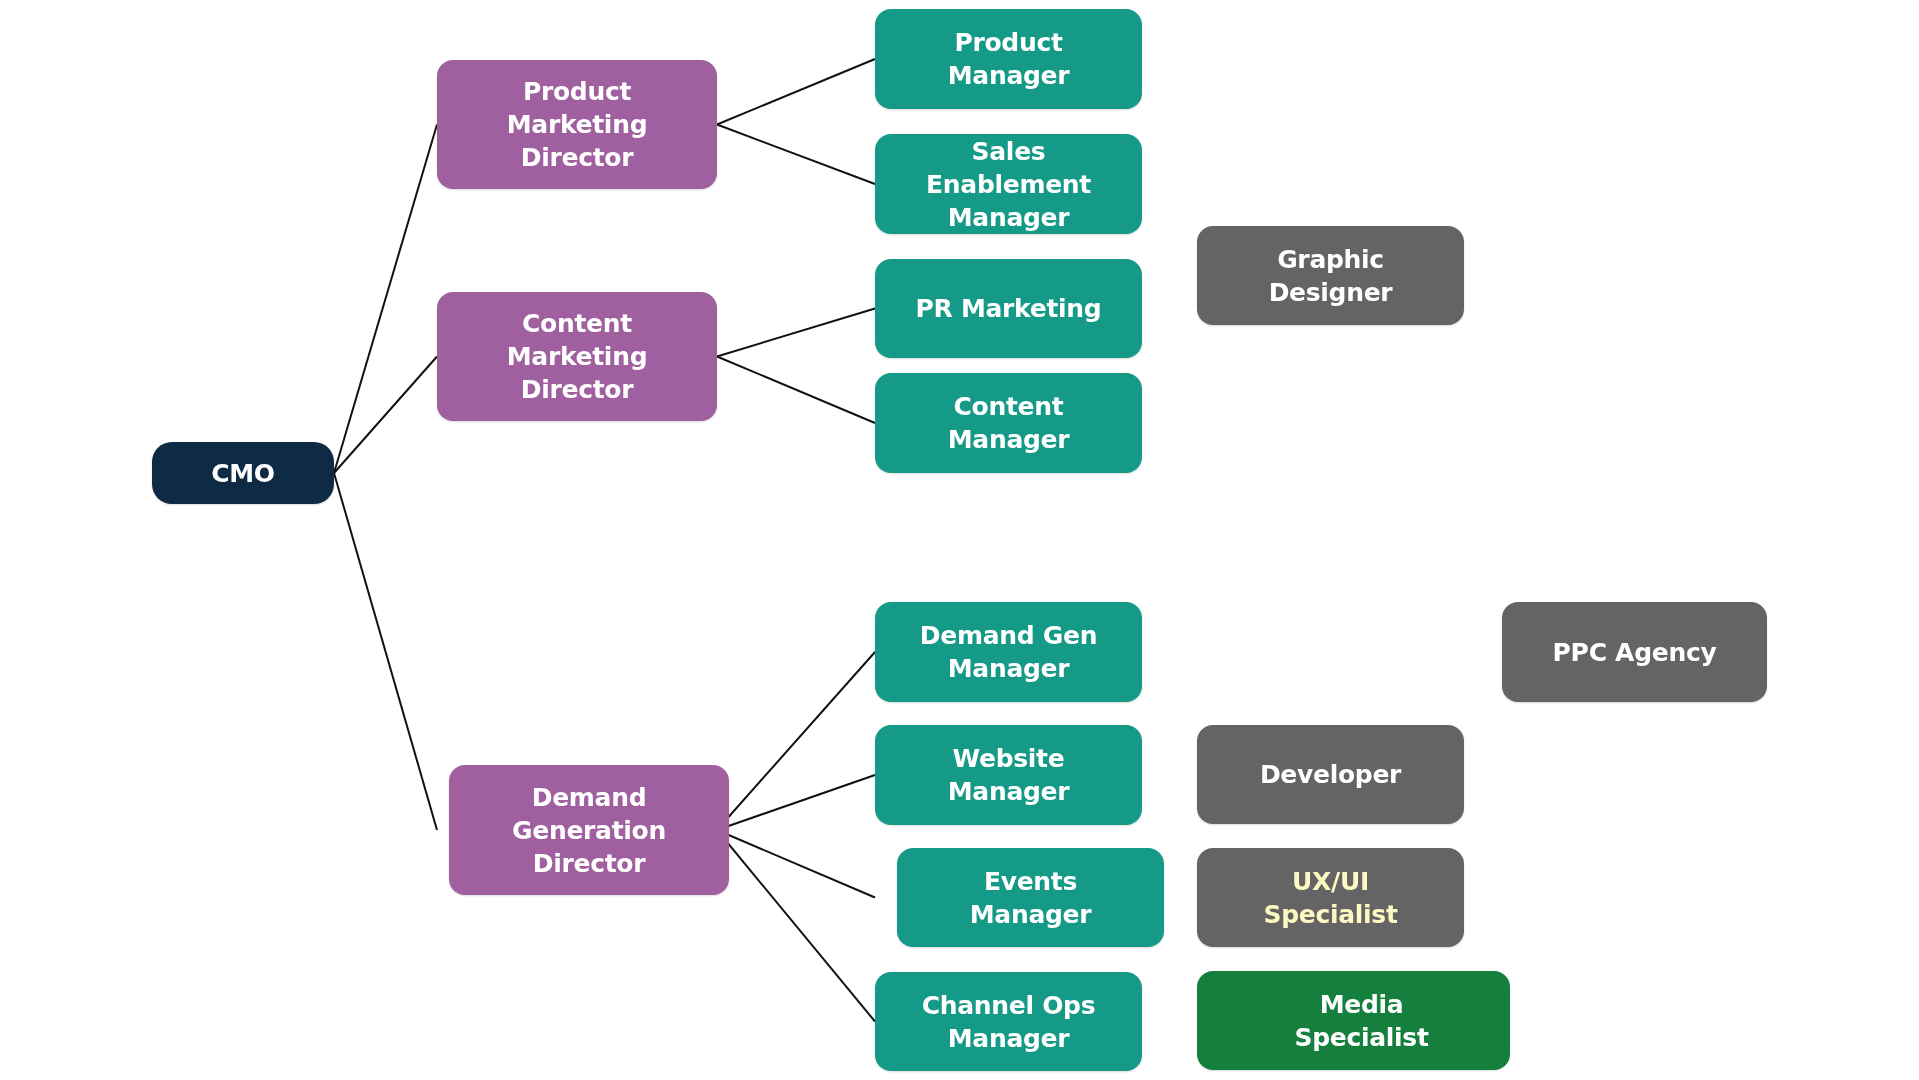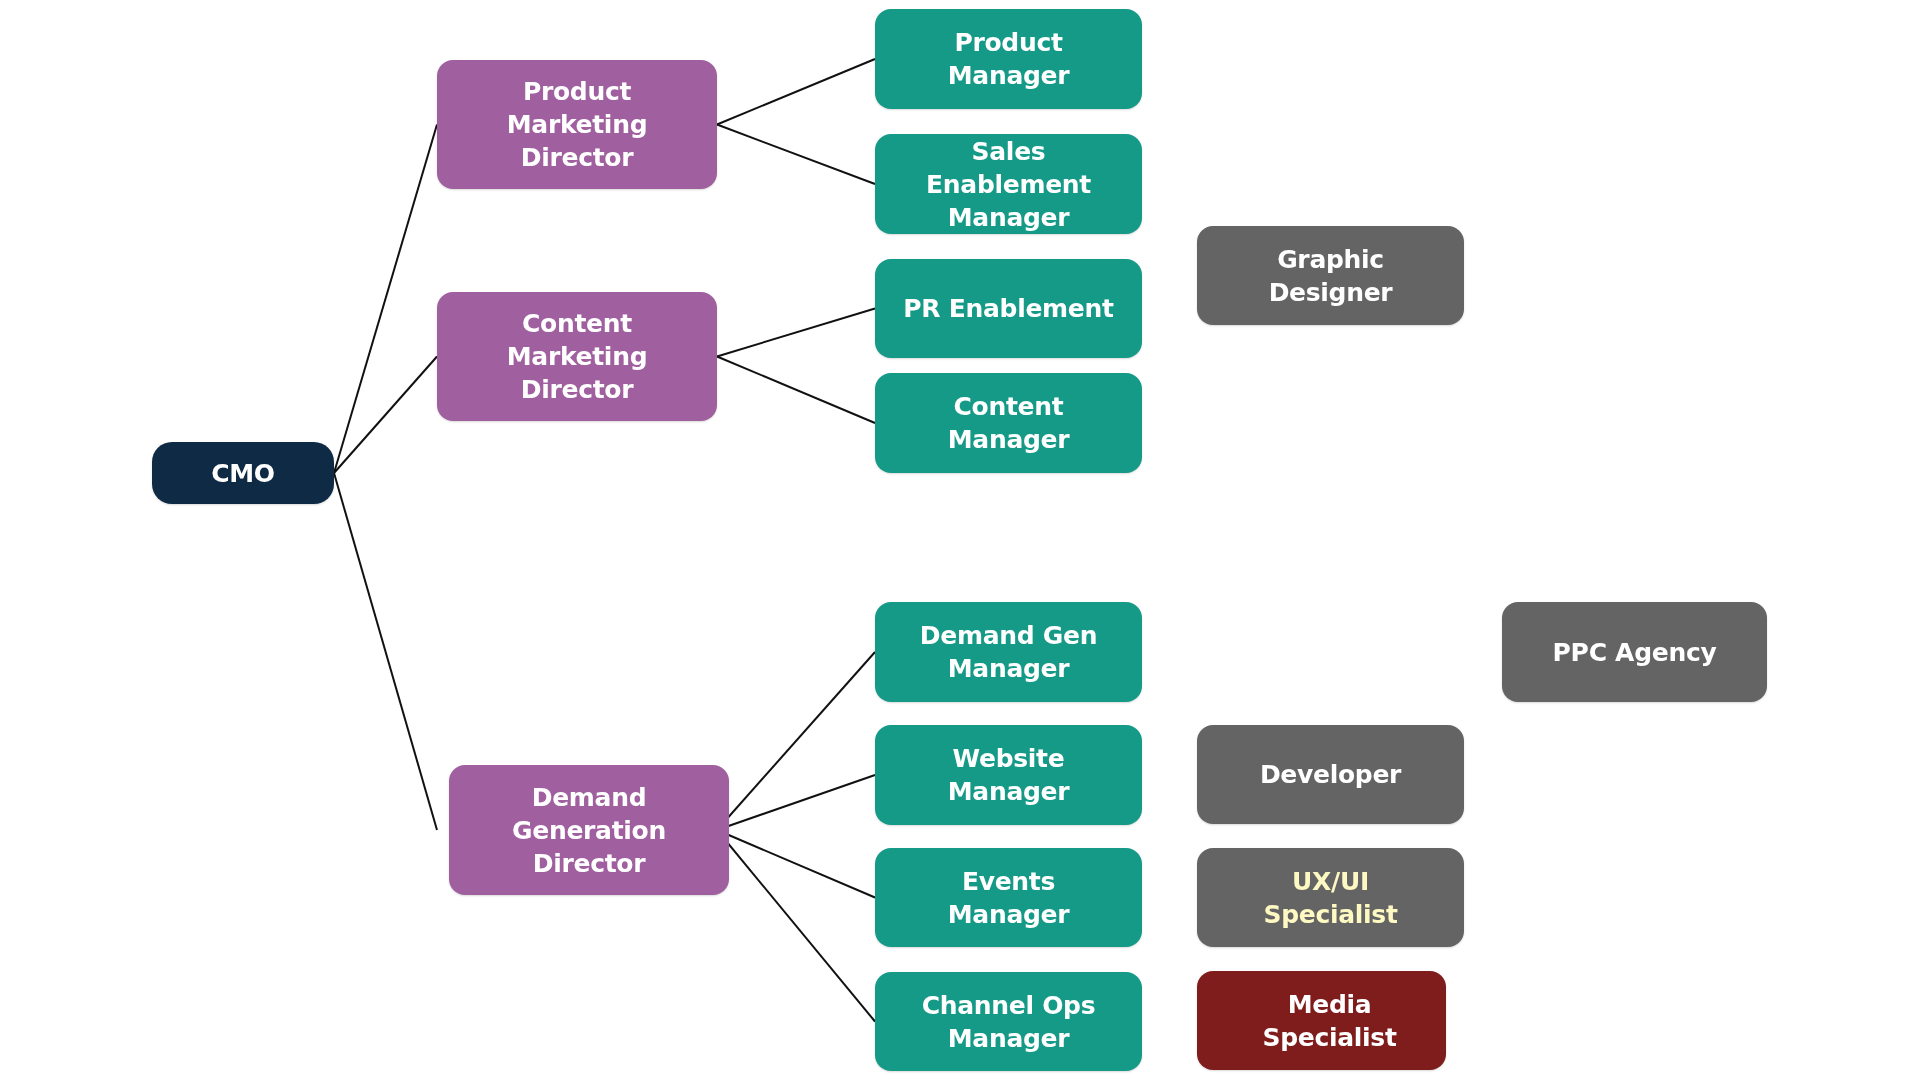--- a/index.html
+++ b/index.html
@@ -48,33 +48,33 @@
 Director</div>
   <div class="node director" style="left: 449px; top: 765px; width: 280px; height: 130px; background: rgb(160, 96, 159); color: rgb(255, 255, 255);">Demand
 Generation
 Director</div>
 
   <div class="node manager" style="left: 875px; top: 9px; width: 267px; height: 100px; background: rgb(21, 154, 135); color: rgb(255, 255, 255);">Product
 Manager</div>
   <div class="node manager" style="left: 875px; top: 134px; width: 267px; height: 100px; background: rgb(21, 154, 135); color: rgb(255, 255, 255);">Sales
 Enablement
 Manager</div>
-  <div class="node manager" style="left: 875px; top: 259px; width: 267px; height: 99px; background: rgb(21, 154, 135); color: rgb(255, 255, 255);">PR Enablement</div>
+  <div class="node manager" style="left: 875px; top: 259px; width: 267px; height: 99px; background: rgb(21, 154, 135); color: rgb(255, 255, 255);">PR Marketing</div>
   <div class="node manager" style="left: 875px; top: 373px; width: 267px; height: 100px; background: rgb(21, 154, 135); color: rgb(255, 255, 255);">Content
 Manager</div>
   <div class="node manager" style="left: 875px; top: 602px; width: 267px; height: 100px; background: rgb(21, 154, 135); color: rgb(255, 255, 255);">Demand Gen
 Manager</div>
   <div class="node manager" style="left: 875px; top: 725px; width: 267px; height: 100px; background: rgb(21, 154, 135); color: rgb(255, 255, 255);">Website
 Manager</div>
-  <div class="node manager" style="left: 875px; top: 848px; width: 267px; height: 99px; background: rgb(21, 154, 135); color: rgb(255, 255, 255);">Events
+  <div class="node manager" style="left: 897px; top: 848px; width: 267px; height: 99px; background: rgb(21, 154, 135); color: rgb(255, 255, 255);">Events
 Manager</div>
   <div class="node manager" style="left: 875px; top: 972px; width: 267px; height: 99px; background: rgb(21, 154, 135); color: rgb(255, 255, 255);">Channel Ops
 Manager</div>
 
   <div class="node support" style="left: 1197px; top: 193px; width: 267px; height: 99px; background: rgb(100, 100, 100); color: rgb(255, 255, 255); margin-top: 33px;">Graphic
 Designer</div>
   <div class="node support" style="left: 1502px; top: 602px; width: 265px; height: 100px; background: rgb(100, 100, 100); color: rgb(255, 255, 255);">PPC Agency</div>
   <div class="node support" style="left: 1197px; top: 725px; width: 267px; height: 99px; background: rgb(100, 100, 100); color: rgb(255, 255, 255);">Developer</div>
   <div class="node support" style="left: 1197px; top: 848px; width: 267px; height: 99px; background: rgb(100, 100, 100); color: #fef9c3;">UX/UI
 Specialist</div>
-  <div class="node support" style="left: 1197px; top: 971px; width: 249px; height: 99px; background: #7f1d1d; color: rgb(255, 255, 255); padding-left: 26px;">Media
+  <div class="node support" style="left: 1197px; top: 971px; width: 313px; height: 99px; background: #15803d; color: rgb(255, 255, 255); padding-left: 26px;">Media
 Specialist</div>
 </div>
 
 </body></html>

